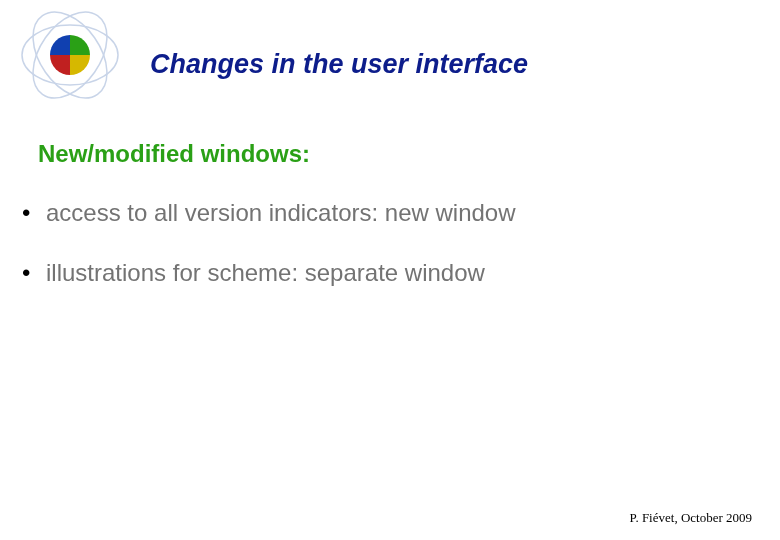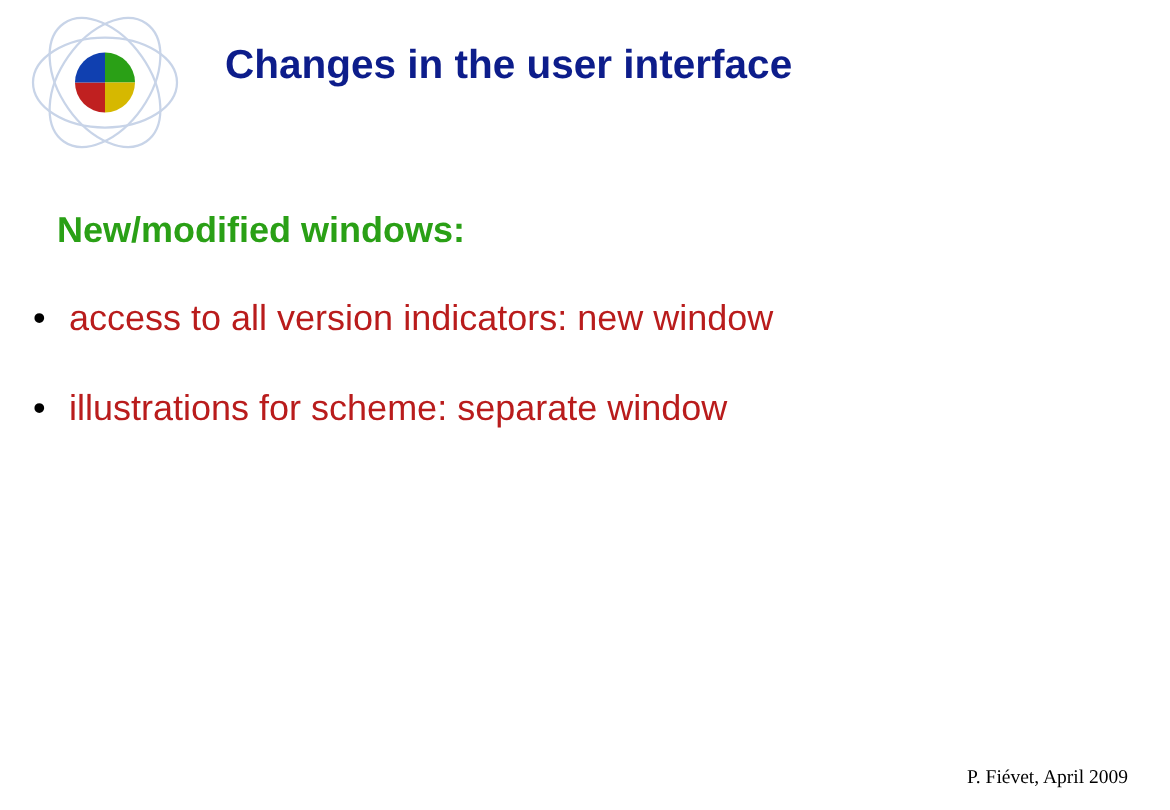--- a/index.html
+++ b/index.html
@@ -7,22 +7,23 @@
     padding: 0;
     width: 780px;
     height: 540px;
     background: #ffffff;
     font-family: Verdana, Geneva, sans-serif;
     position: relative;
     overflow: hidden;
   }
   .header {
     display: flex;
-    align-items: flex-start;
+    align-items: center;
     padding: 10px 0 0 10px;
+    font-style: italic;
   }
   .logo {
     width: 120px;
     height: 90px;
     position: relative;
     flex-shrink: 0;
   }
   .logo svg {
     width: 100%;
     height: 100%;
@@ -38,21 +39,21 @@
     font-weight: bold;
     color: #2aa016;
     margin: 40px 0 20px 38px;
   }
   .bullet-list {
     margin: 0 22px;
     padding: 0;
   }
   .bullet-item {
     font-size: 24px;
-    color: #b91c1c;
+    color: #737373;
     list-style: none;
     margin: 30px 0;
     line-height: 1.25;
     position: relative;
     padding-left: 24px;
   }
   .bullet-item::before {
     content: "•";
     position: absolute;
     left: 0;
@@ -88,13 +89,13 @@
   <div class="title">Changes in the user interface</div>
 </div>
 
 <div class="section-heading">New/modified windows:</div>
 
 <ul class="bullet-list">
   <li class="bullet-item">access to all version indicators: new window</li>
   <li class="bullet-item">illustrations for scheme: separate window</li>
 </ul>
 
-<div class="footer">P. Fiévet, April 2009</div>
+<div class="footer">P. Fiévet, October 2009</div>
 
 </body></html>

